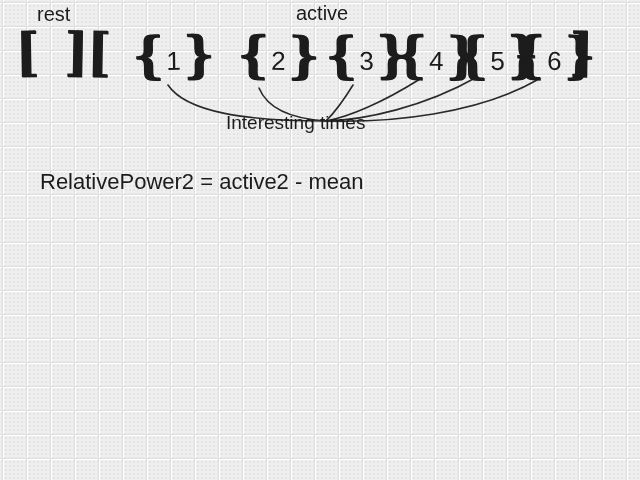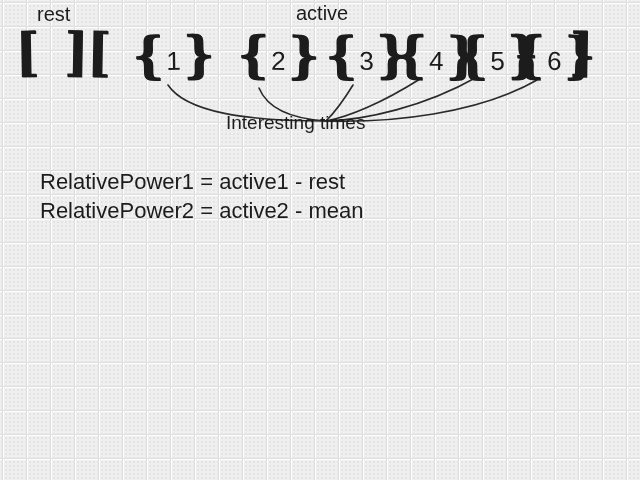--- a/index.html
+++ b/index.html
@@ -136,17 +136,16 @@
     <span class="glyph brace">{</span>
     <span class="num">6</span>
     <span class="glyph brace">}</span>
   </span>
 
   <span class="glyph bracket tilt-r" style="left:569px; top:24px;">]</span>
 
   <span class="label interesting">Interesting times</span>
 
   <div class="formulas">
-    <div>RelativePower1 = active1 - rest</div>
     <div>RelativePower2 = active2 - mean</div>
   </div>
 
 </div>
 
 </body></html>

